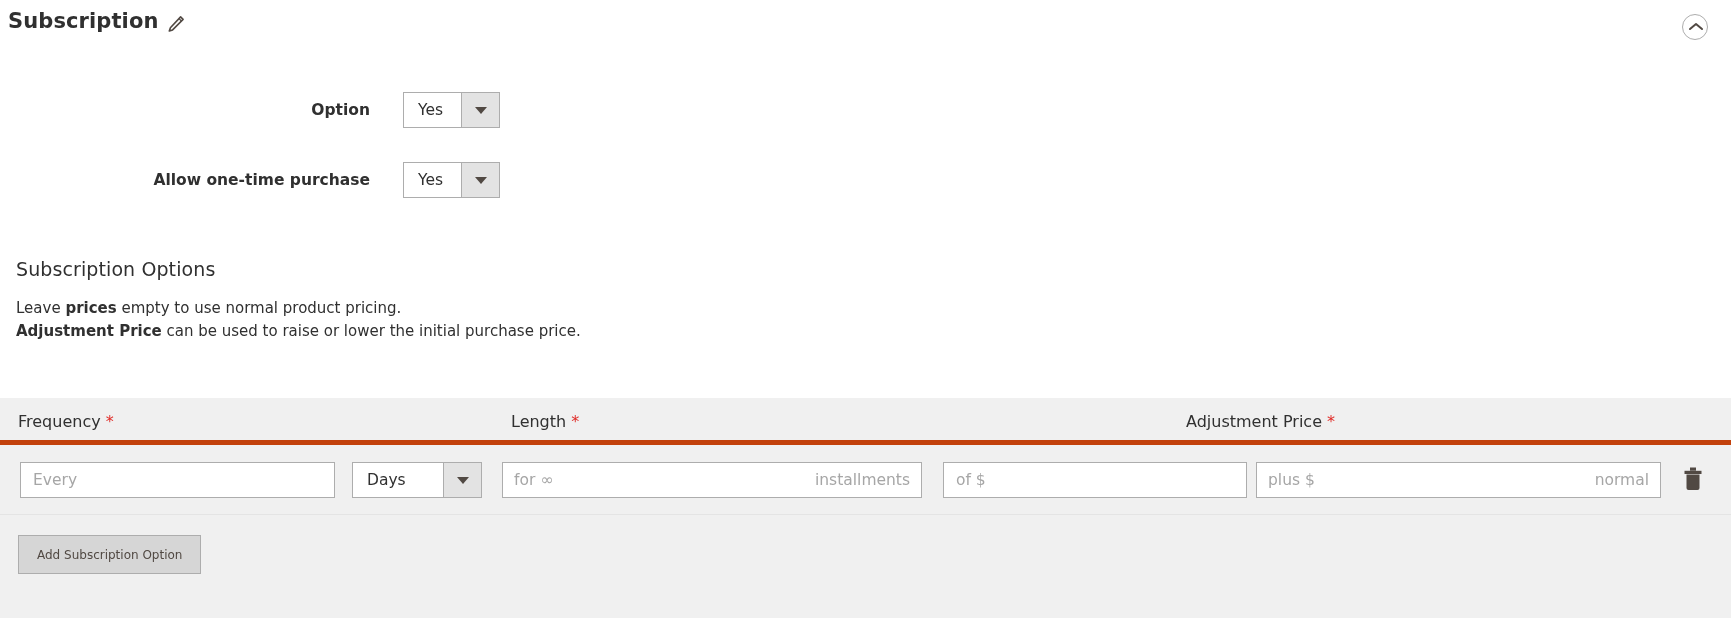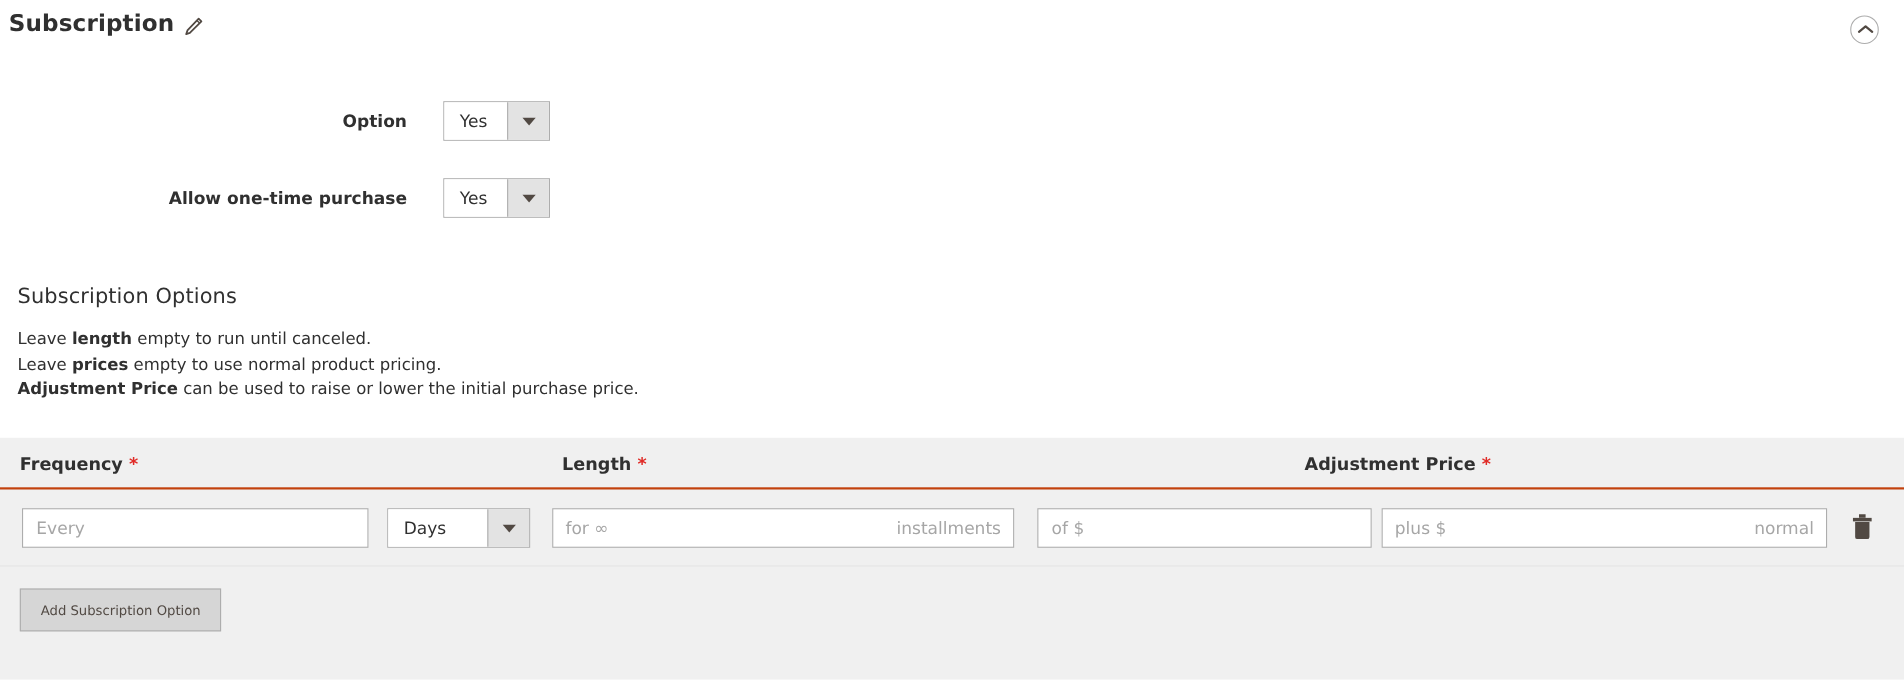--- a/index.html
+++ b/index.html
@@ -73,21 +73,21 @@
     font-size: 15px; color: #303030; line-height: 22.5px;
   }
   .opts-desc b { font-weight: bold; }
 
   
   .opt-table {
     position: absolute; left: 0; top: 398px;
     width: 1731px; height: 220px;
     background: #f0f0f0;
   }
-  .opt-thead { position: relative; height: 47px; border-bottom: 2px solid #c2410c; font-weight: bold; }
+  .opt-thead { position: relative; height: 47px; border-bottom: 5px solid #c2410c; }
   .th {
     position: absolute; top: 0; line-height: 47px;
     font-size: 16px; color: #303030; white-space: nowrap;
   }
   .req { color: #e02b27; font-size: 16px; }
 
   .opt-row { position: relative; height: 70px; border-bottom: 1px solid #e4e4e4; }
 
   .txt-input {
     position: absolute; height: 36px;
@@ -162,23 +162,20 @@
       <div class="select-arrow">
           <span class="caret-down"></span>
         </div>
     </div>
   </div>
 
   <div class="opts-heading">Subscription Options</div>
 
   <div class="opts-desc">
     <div>
-      <span>Leave </span><b>length</b><span> empty to run until canceled.</span>
-    </div>
-    <div>
       <span>Leave </span><b>prices</b><span> empty to use normal product pricing.</span>
     </div>
     <div>
       <span></span><b>Adjustment Price</b><span> can be used to raise or lower the initial purchase price.</span>
     </div>
   </div>
 
   <div class="opt-table">
 
     <div class="opt-thead">

